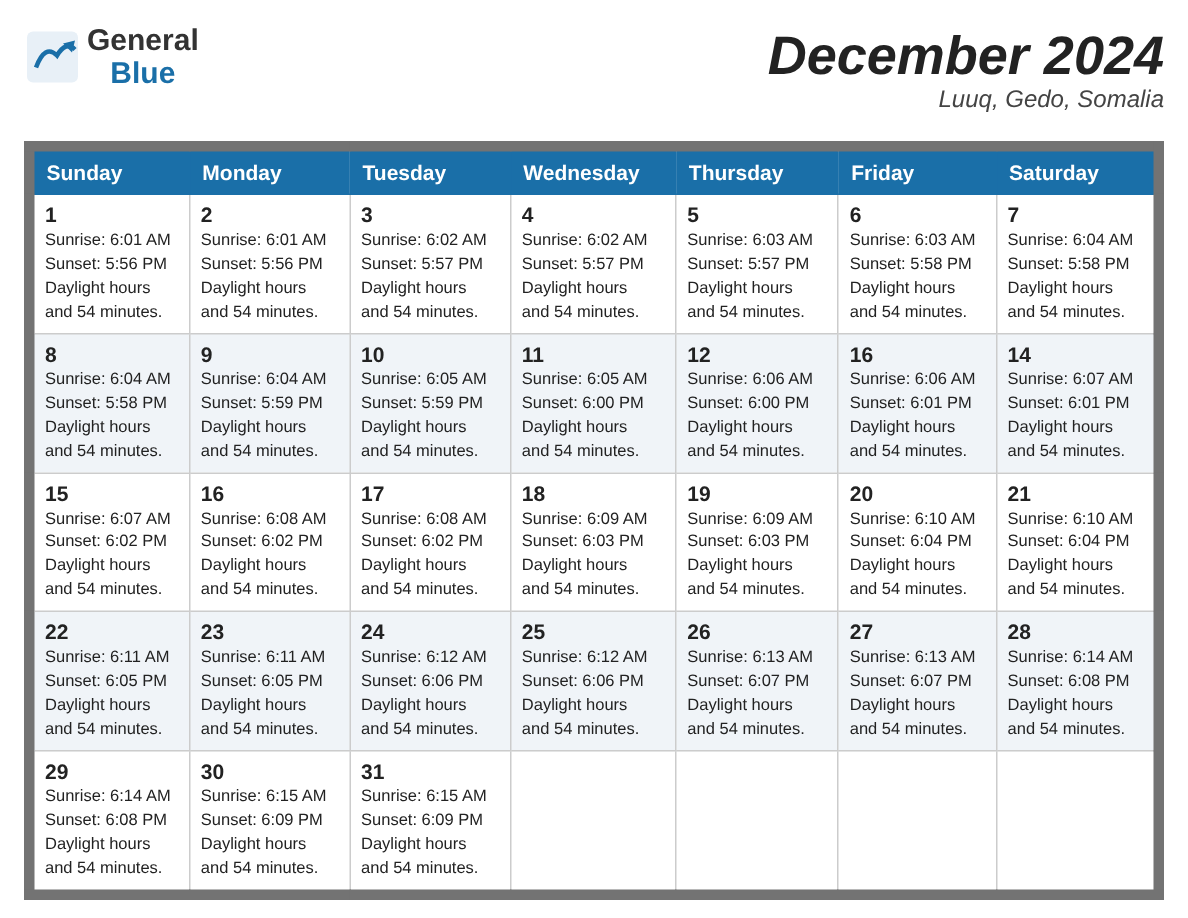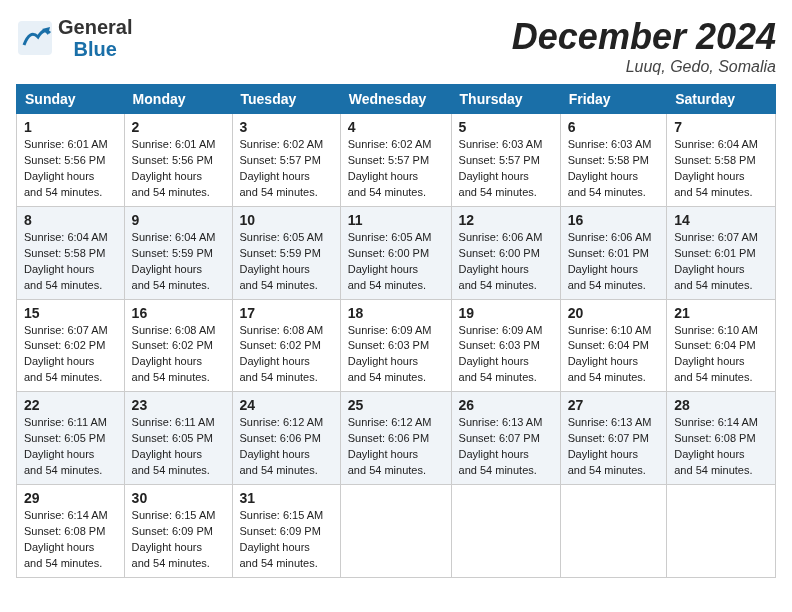--- a/index.html
+++ b/index.html
@@ -7,21 +7,21 @@
       font-family: Arial, sans-serif;
       background: #fff;
       width: 792px;
       min-height: 612px;
       padding: 16px;
     }
     .header {
       display: flex;
       justify-content: space-between;
       align-items: flex-start;
-      margin-bottom: 8px;
+      margin-bottom: 18px;
     }
     .logo {
       display: flex;
       flex-direction: column;
       align-items: flex-start;
     }
     .logo-row {
       display: flex;
       align-items: center;
       gap: 4px;
@@ -35,21 +35,21 @@
       font-weight: bold;
       color: #222;
     }
     .location {
       font-size: 16px;
       color: #444;
     }
     .calendar {
       width: 100%;
       border-collapse: collapse;
-      border: 1px solid #737373;
+      border: 7px solid #737373;
     }
     .calendar th {
       background: #1a6fa8;
       color: #fff;
       text-align: left;
       padding: 6px 8px;
       font-size: 14px;
       font-weight: bold;
       border: 1px solid #1a6fa8;
     }

